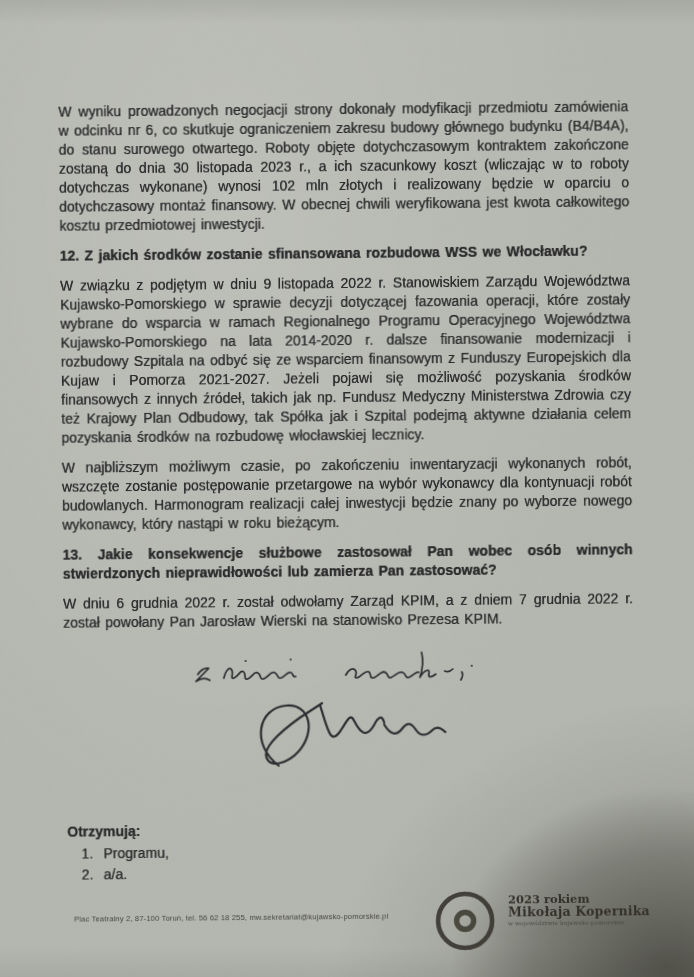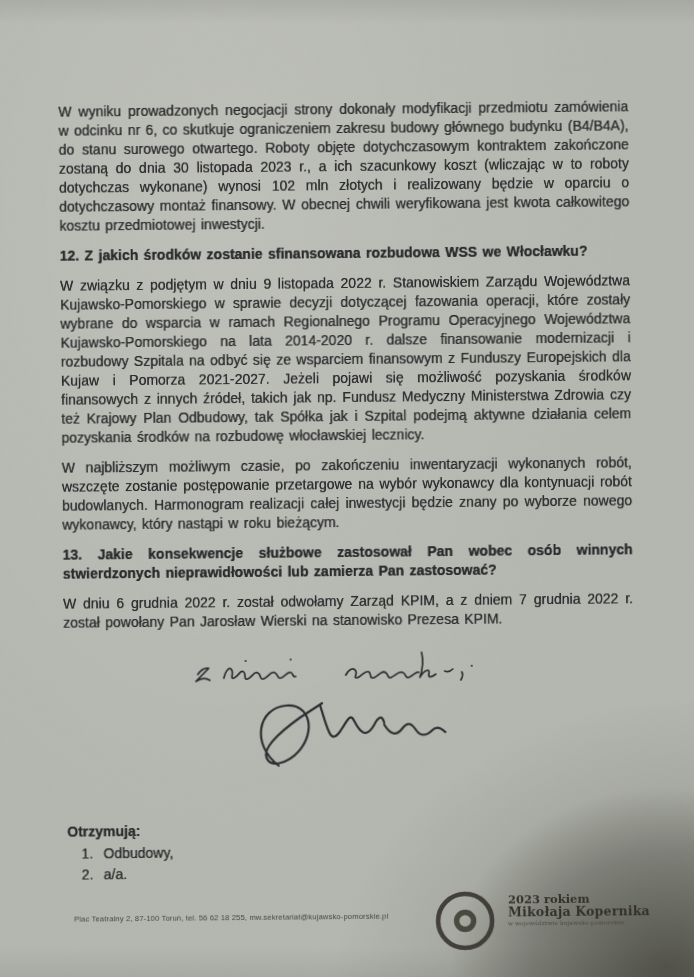--- a/index.html
+++ b/index.html
@@ -90,21 +90,21 @@
           <path d="M128,118 C100,96 108,60 136,58 C160,56 166,84 148,104 C138,115 120,121 116,110 C112,100 130,84 150,70 L172,56"></path>
           <path d="M170,58 C178,84 180,98 190,84 C198,72 200,66 204,74 C210,86 216,92 224,78 C228,70 232,68 234,76"></path>
           <path d="M234,78 c6,10 12,12 18,4 c6,-8 10,-4 14,2 c4,6 10,6 16,0 c4,-4 9,-2 13,2"></path>
         </g>
       </svg>
     </div>
 
     <div class="recipients">
       <div class="rec-label">Otrzymują:</div>
       <div class="rec-item">
-        <span class="rec-num">1.</span><span>Odbudowy,</span>
+        <span class="rec-num">1.</span><span>Programu,</span>
       </div>
       <div class="rec-item">
         <span class="rec-num">2.</span><span>a/a.</span>
       </div>
     </div>
 
     <div class="footer-line">Plac Teatralny 2, 87-100 Toruń, tel. 56 62 18 255, mw.sekretariat@kujawsko-pomorskie.pl</div>
 
     <div class="stamp">
       <svg width="74" height="74" viewBox="0 0 74 74" aria-hidden="true">

